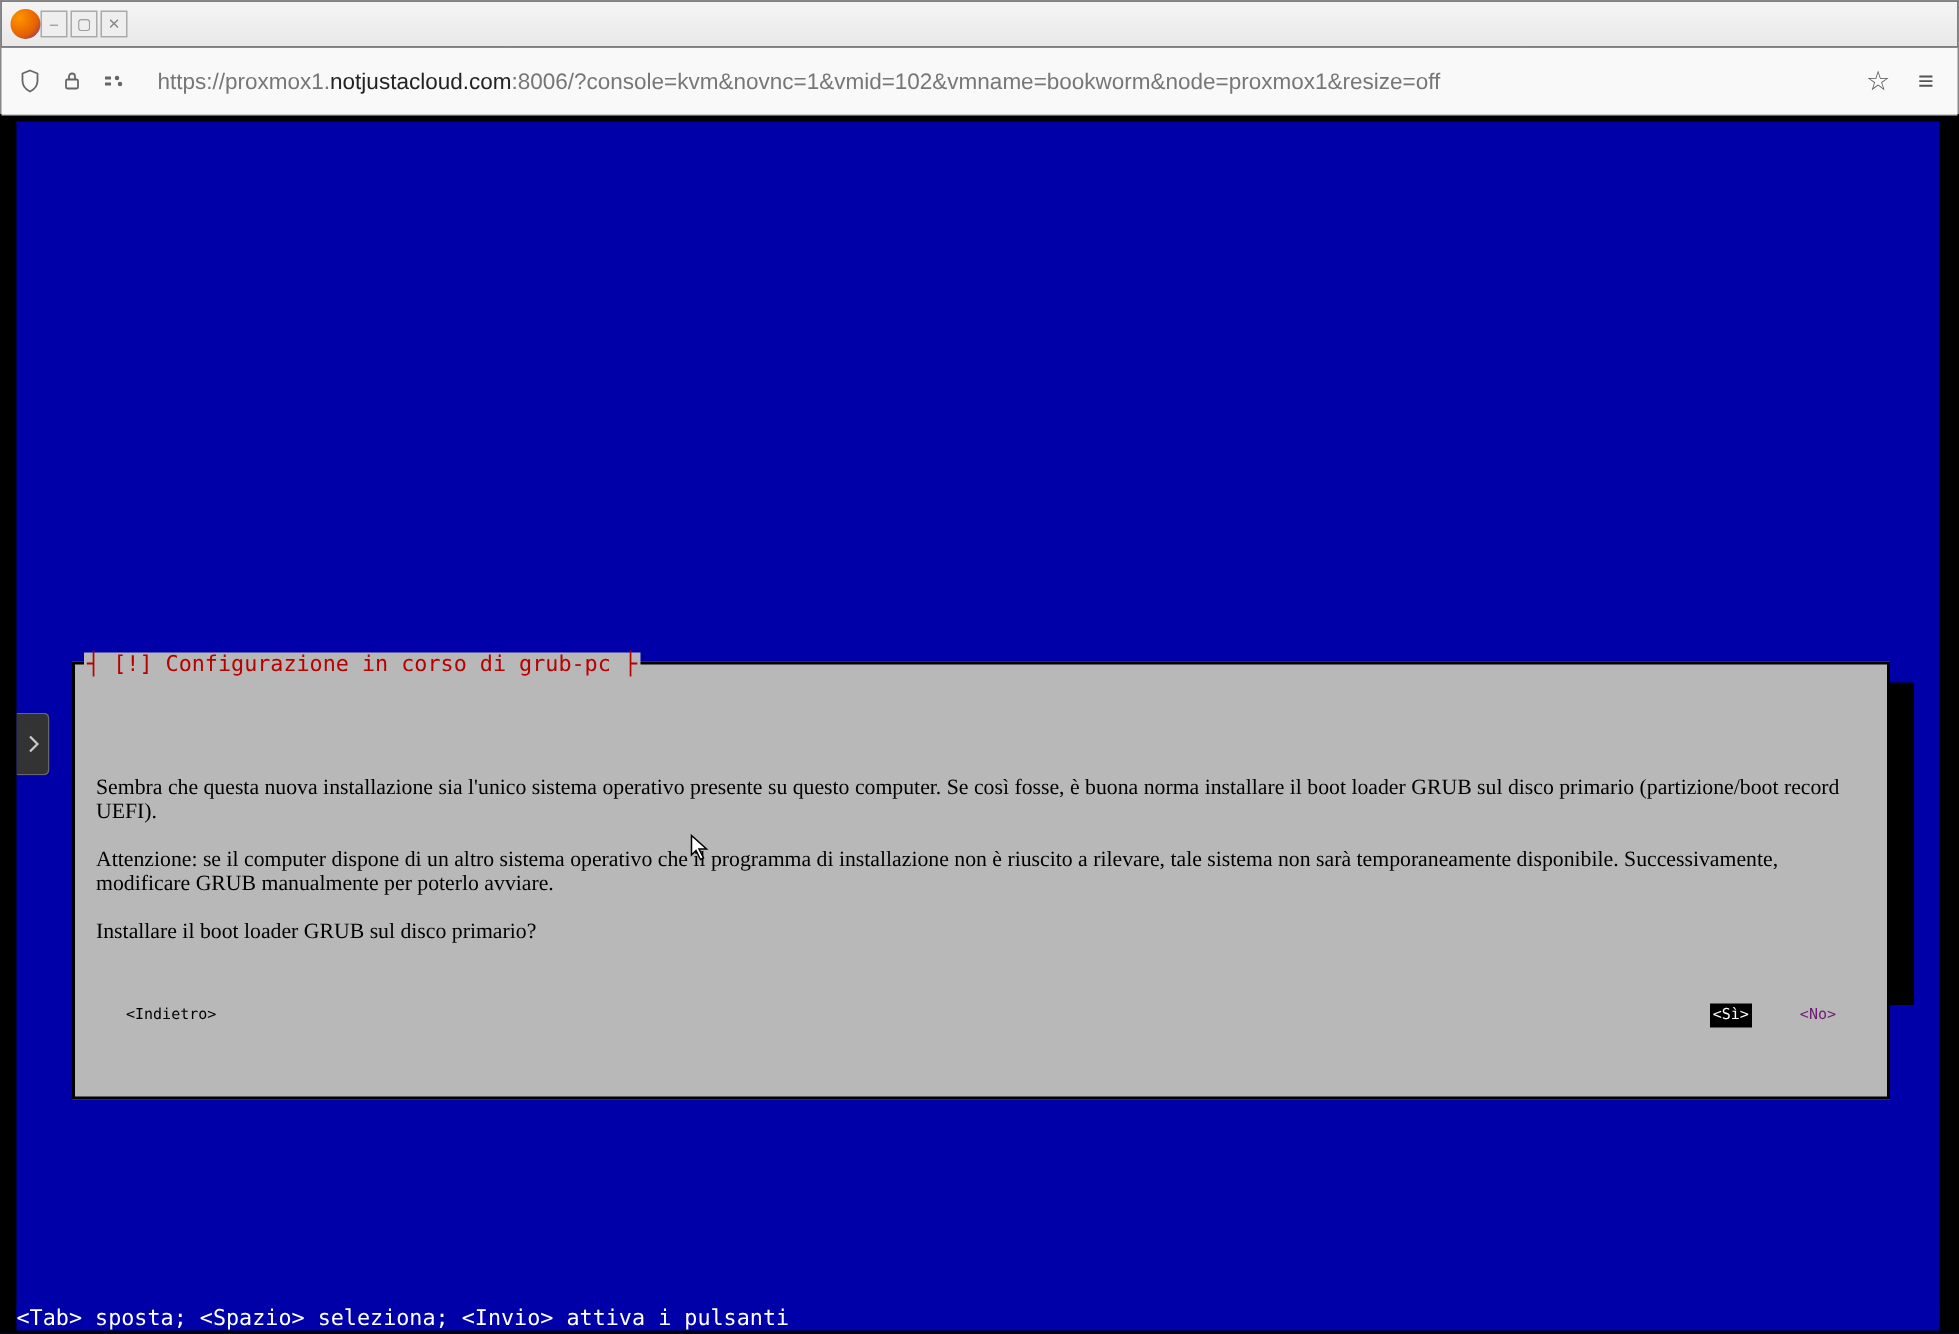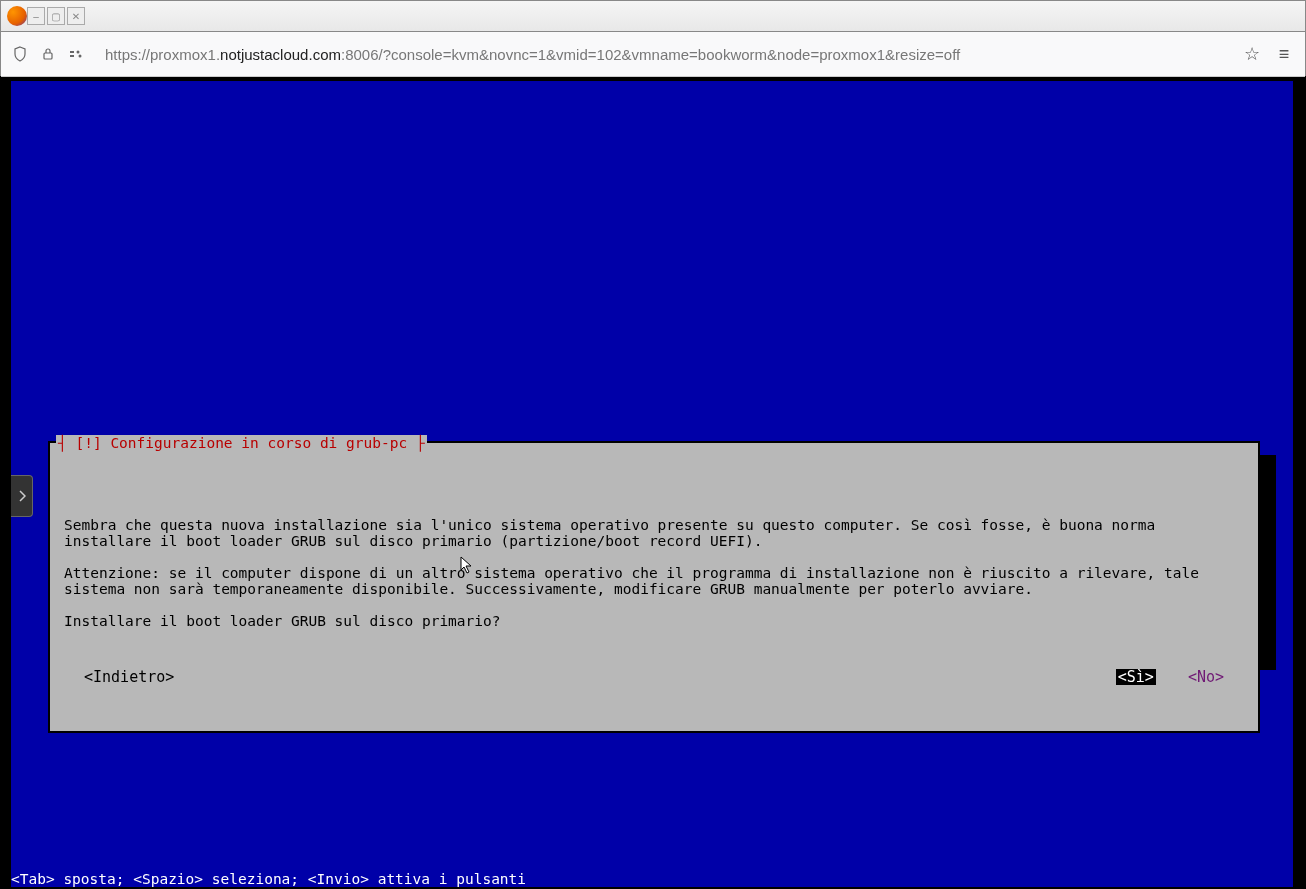--- a/index.html
+++ b/index.html
@@ -174,26 +174,27 @@
   font-size: 14.5px;
   background: transparent;
 }
 .dialog-title-row span {
   background: #b8b8b8;
   padding: 0 2px;
 }
 .dialog-body {
   padding: 20px 8px 8px 8px;
   white-space: pre-wrap;
+  font-family: Liberation Serif, serif;
 }
 .dialog-buttons {
   display: flex;
   padding: 0 28px 8px 28px;
   font-family: "DejaVu Sans Mono", "Courier New", monospace;
-  font-size: 15px;
+  font-size: 10px;
 }
 .btn-back { color: #000; }
 .btn-spacer { flex: 1; }
 .btn-yes {
   background: #000000;
   color: #fff;
   padding: 0 2px;
 }
 .btn-no { color: #701a75; margin-left: 32px; }
 

